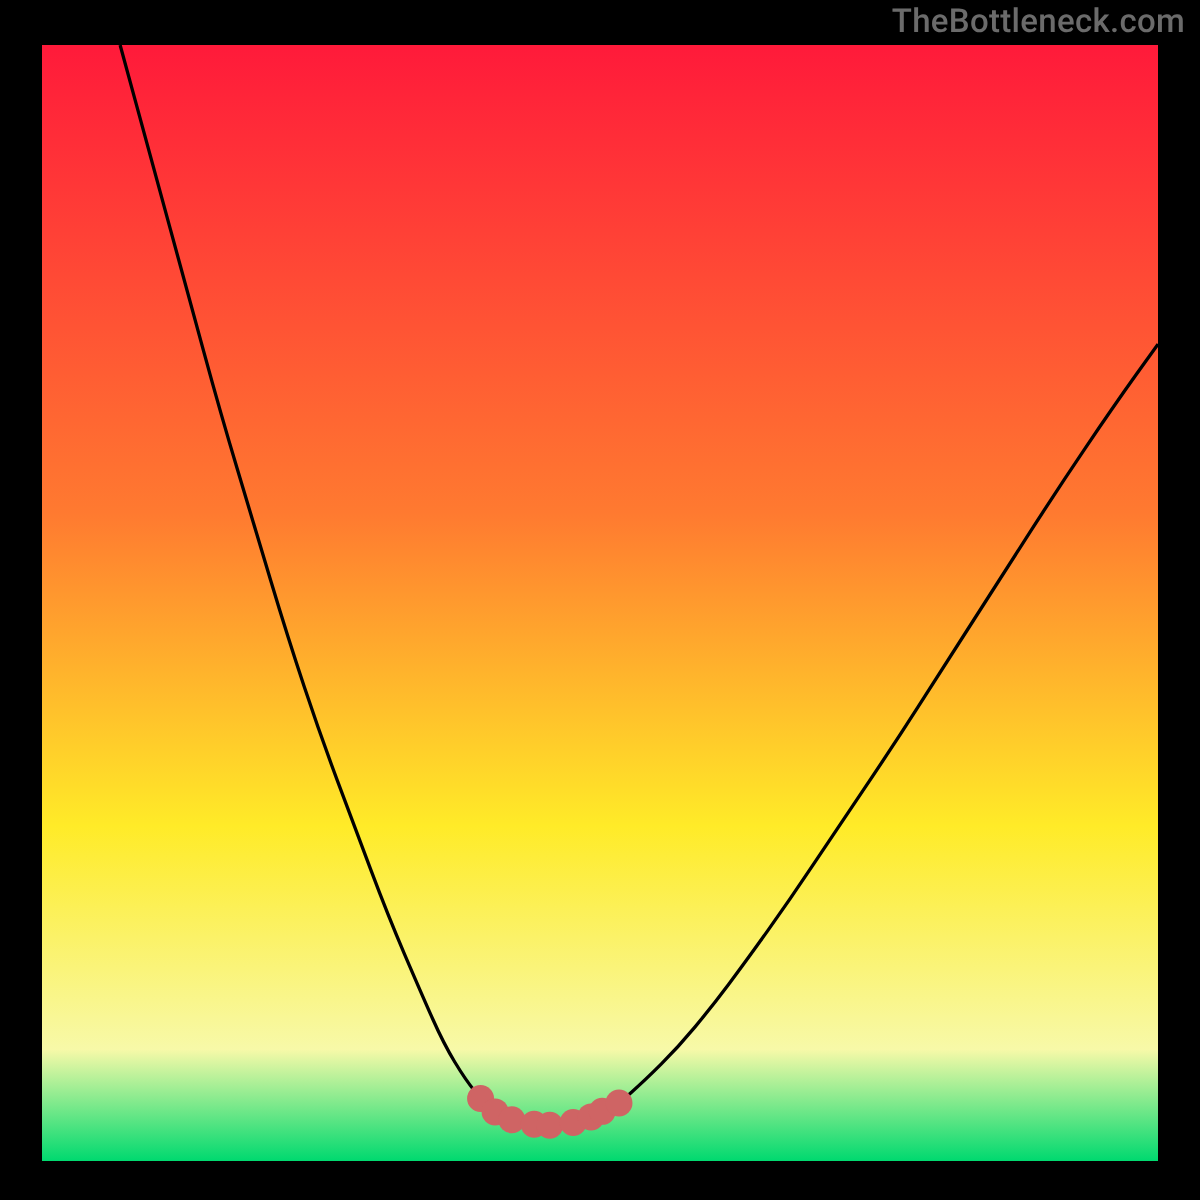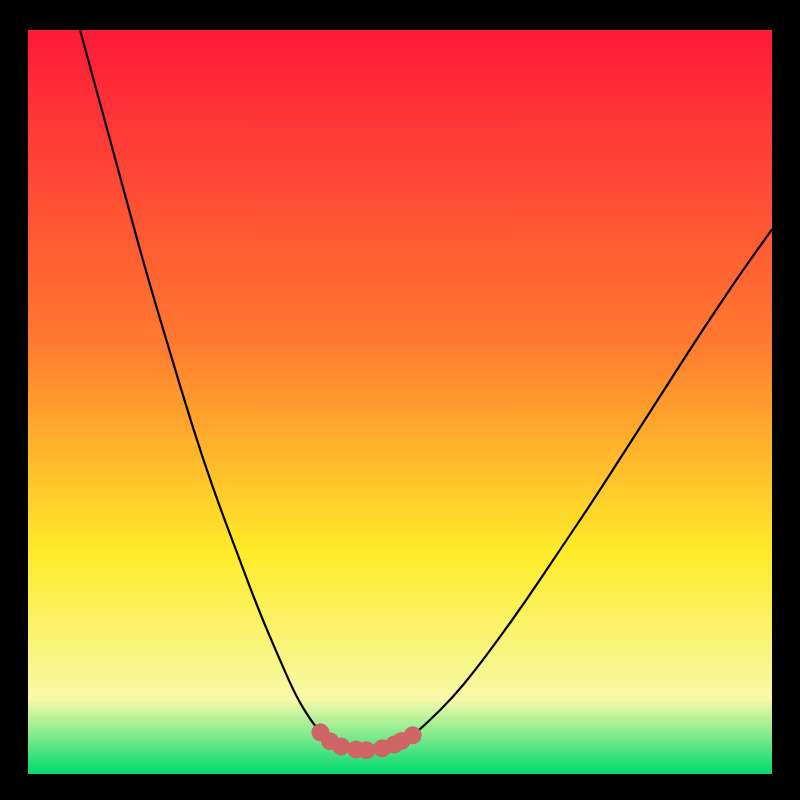--- a/index.html
+++ b/index.html
@@ -12,20 +12,21 @@
     overflow:hidden; }
   .grad { position:absolute; inset:0; }
   .curve { position:absolute; inset:0; }
   .markers { position:absolute; inset:0; }
   .markers circle { fill:#cf6464; }
 </style>
 </head>
 <body>
 
 <div class="frame">
+  <div class="attr">TheBottleneck.com</div>
 
   <div class="plot">
     <svg class="grad" viewBox="0 0 744 744" preserveAspectRatio="none">
       <defs>
         <linearGradient id="bg-grad" x1="0" y1="0" x2="0" y2="1">
             <stop offset="0.00%" stop-color="#ff1a3a"></stop>
             <stop offset="42.00%" stop-color="#ff7a30"></stop>
             <stop offset="70.00%" stop-color="#ffeb28"></stop>
             <stop offset="90.00%" stop-color="#f7f9a8"></stop>
             <stop offset="100.00%" stop-color="#00d96f"></stop>

